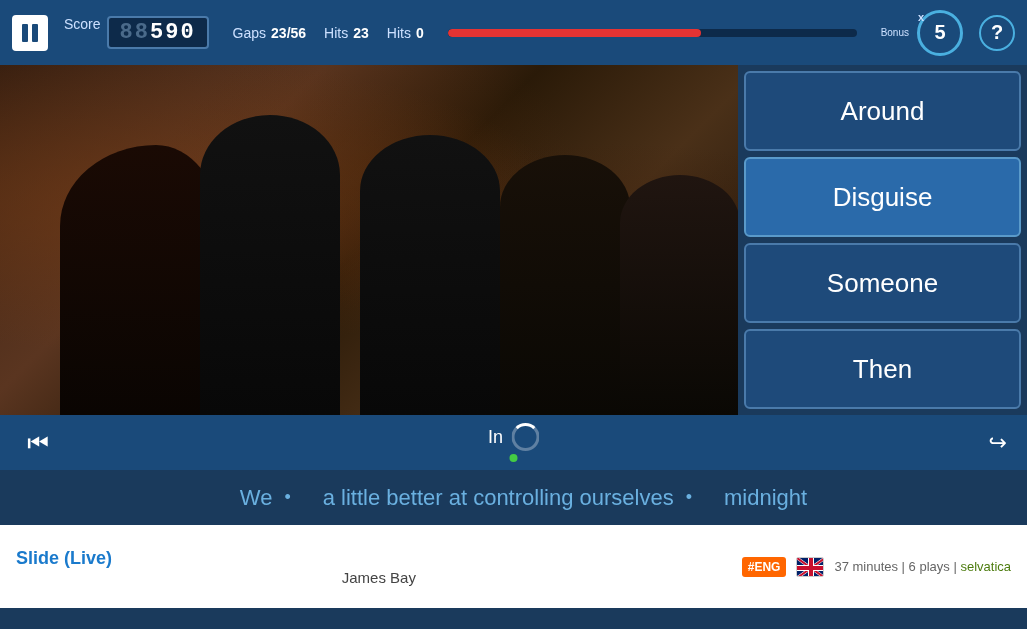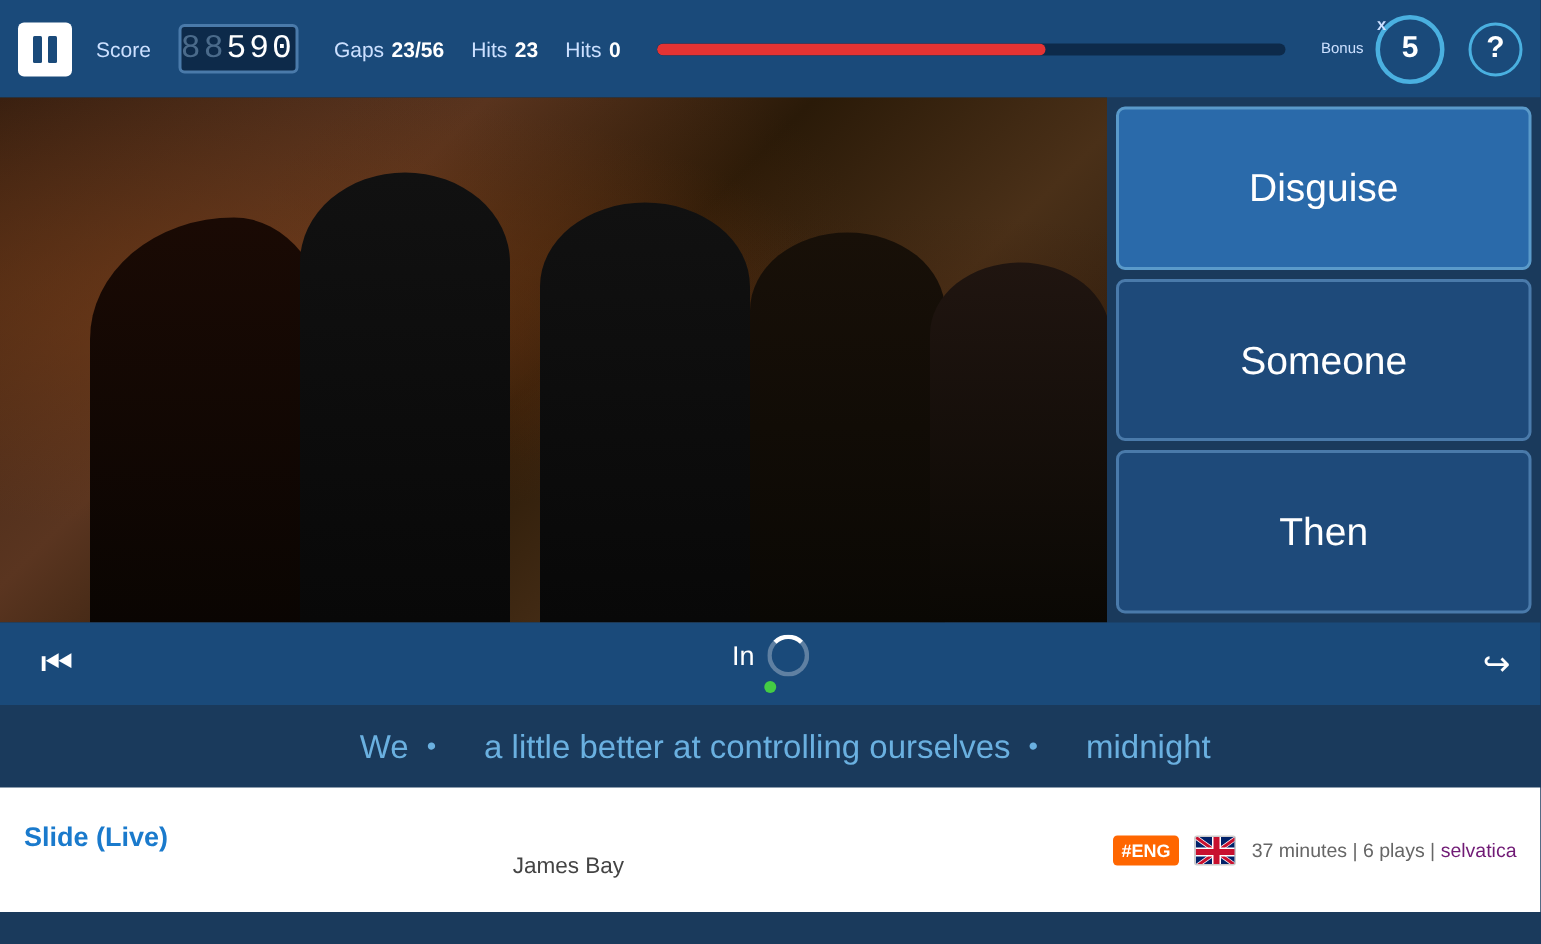--- a/index.html
+++ b/index.html
@@ -35,34 +35,33 @@
       flex-shrink: 0;
     }
     .pause-bar {
       width: 6px;
       height: 18px;
       background: #1a4a7a;
       border-radius: 1px;
     }
     .score-area {
       display: flex;
-      align-items: center;
-      gap: 18px;
+      gap: 6px;
     }
     .score-label {
       font-size: 14px;
       color: #cce0ff;
     }
     .score-digits {
       background: #0d2a4a;
       border: 2px solid #4a7aaa;
       border-radius: 4px;
-      padding: 2px 0;
+      padding: 2px 11px;
       font-size: 22px;
-      font-weight: normal;
+      font-weight: bold;
       color: white;
       letter-spacing: 2px;
       font-family: 'Courier New', monospace;
     }
     .score-digits .dim {
       color: #4a6a8a;
     }
     .stats-area {
       display: flex;
       align-items: flex-end;
@@ -365,21 +364,21 @@
       position: relative;
       overflow: hidden;
       border-radius: 2px;
       border: 1px solid #ccc;
     }
     .footer-stats {
       font-size: 13px;
       color: #666;
     }
     .selvatica-link {
-      color: #701a75;
+      color: #4d7c0f;
       text-decoration: none;
       font-size: 13px;
     }
   </style>
 </head>
 <body>
 
 <div class="top-bar">
   <button class="pause-btn">
     <div class="pause-bar"></div>
@@ -427,20 +426,23 @@
       <div class="band-bg"></div>
       <div class="person person-1"></div>
       <div class="person person-2"></div>
       <div class="person person-3"></div>
       <div class="person person-4"></div>
       <div class="person person-5"></div>
     </div>
   </div>
 
   <div class="answer-panel">
+    <button class="answer-btn">
+      <span>Around</span>
+    </button>
     <button class="answer-btn selected">
       <span>Disguise</span>
     </button>
     <button class="answer-btn">
       <span>Someone</span>
     </button>
     <button class="answer-btn">
       <span>Then</span>
     </button>
   </div>

